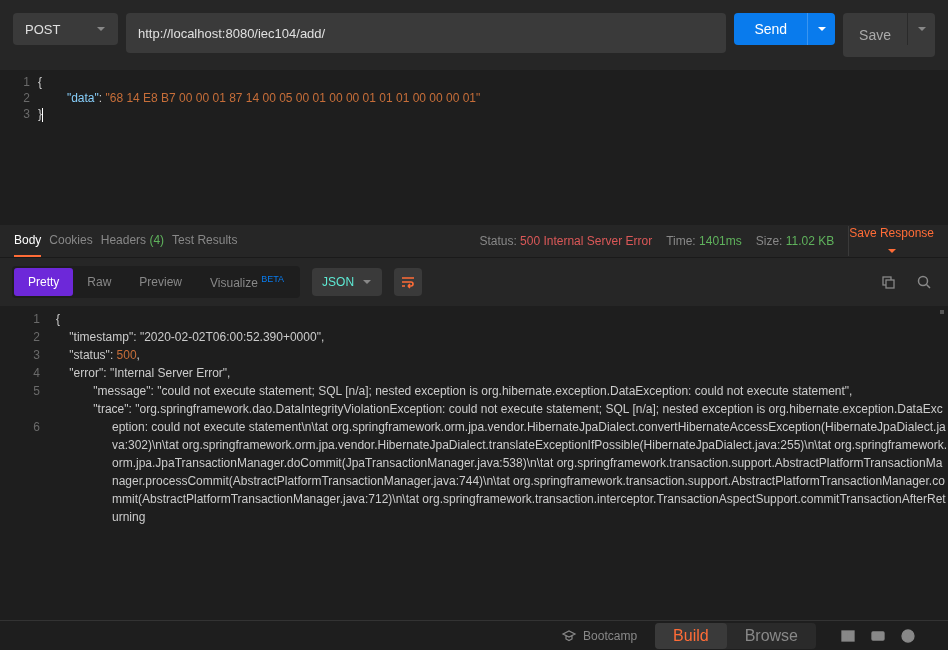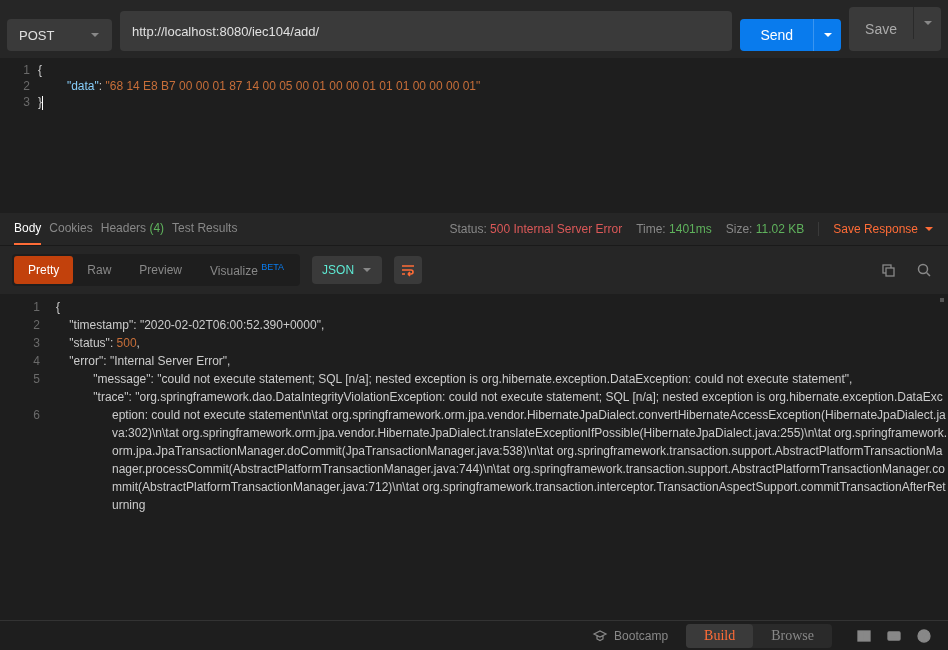--- a/index.html
+++ b/index.html
@@ -1,19 +1,19 @@
 <!DOCTYPE html>
 <html><head>
 <meta charset="utf-8">
 <style>
 * { margin: 0; padding: 0; box-sizing: border-box; font-family: -apple-system, BlinkMacSystemFont, "Segoe UI", sans-serif; }
 body { background: #1e1e1e; color: #ccc; width: 948px; height: 650px; overflow: hidden; display: flex; flex-direction: column; }
 
 
-.request-bar { display: flex; gap: 8px; padding: 7px; background: #262626; align-items: flex-end; }
+.request-bar { display: flex; gap: 8px; padding: 13px; background: #262626; align-items: flex-start; }
 .method-select { display: flex; align-items: center; background: #3a3a3a; color: #e0e0e0; border-radius: 4px; padding: 0 12px; height: 32px; min-width: 105px; font-size: 13px; cursor: pointer; justify-content: space-between; }
 .method-select svg { fill: #888; }
 .url-input { flex: 1; background: #3a3a3a; border: none; color: #e0e0e0; height: 40px; padding: 0 12px; border-radius: 4px; font-size: 13px; }
 .send-btn-group { display: flex; }
 .send-btn { background: #097bed; color: #fff; border: none; height: 32px; padding: 0 20px; font-size: 14px; border-radius: 4px 0 0 4px; cursor: pointer; }
 .send-caret { background: #097bed; border: none; border-left: 1px solid rgba(255,255,255,0.2); height: 32px; width: 28px; border-radius: 0 4px 4px 0; cursor: pointer; display: flex; align-items: center; justify-content: center; }
 .send-caret svg { fill: #fff; }
 .save-btn-group { display: flex; background: #3a3a3a; border-radius: 4px; }
 .save-btn { background: transparent; color: #aaa; border: none; height: 44px; padding: 0 16px; font-size: 14px; cursor: pointer; }
 .save-caret { background: transparent; border: none; border-left: 1px solid #2a2a2a; height: 32px; width: 28px; cursor: pointer; display: flex; align-items: center; justify-content: center; }
@@ -30,50 +30,50 @@
 
 
 .resp-meta { display: flex; align-items: center; padding: 0 14px; height: 32px; background: #262626; font-size: 12px; }
 .resp-tabs { display: flex; gap: 8px; flex: 1; }
 .resp-tab { color: #888; cursor: pointer; padding: 8px 0; }
 .resp-tab.active { color: #fff; border-bottom: 2px solid #ff6c37; }
 .resp-tab .count { color: #5fb25c; }
 .status-pair { color: #888; margin-right: 14px; }
 .status-val { color: #5fb25c; }
 .status-val.err { color: #db5858; }
-.save-resp { color: #ff6c37; cursor: pointer; padding-left: 14px; border-left: 1px solid #3a3a3a; display: flex; align-items: center; gap: 6px; }
+.save-resp { color: #ff6c37; cursor: pointer; padding-left: 0; border-left: 1px solid #3a3a3a; display: flex; align-items: center; gap: 6px; flex-direction: column; }
 
 
 .resp-toolbar { display: flex; align-items: center; padding: 8px 12px; gap: 6px; background: #262626; border-top: 1px solid #1a1a1a; }
 .view-tabs { display: flex; background: #1e1e1e; border-radius: 4px; padding: 2px; }
 .view-tab { color: #888; background: transparent; border: none; padding: 6px 14px; font-size: 12px; cursor: pointer; border-radius: 3px; }
-.view-tab.active { background: #c2410c; color: #fff; }
+.view-tab.active { background: #6d28d9; color: #fff; }
 .view-tab .beta { color: #097bed; font-size: 9px; vertical-align: super; }
 .json-select { display: flex; align-items: center; background: #3a3a3a; color: #5eead4; border-radius: 4px; padding: 0 10px; height: 28px; font-size: 12px; cursor: pointer; gap: 8px; margin-left: 6px; }
 .wrap-btn { background: #3a3a3a; border: none; width: 28px; height: 28px; border-radius: 4px; cursor: pointer; display: flex; align-items: center; justify-content: center; margin-left: 6px; }
 .wrap-btn svg { stroke: #ff6c37; }
 .toolbar-spacer { flex: 1; }
 .icon-btn { background: transparent; border: none; width: 24px; height: 24px; cursor: pointer; display: flex; align-items: center; justify-content: center; margin-left: 6px; }
 .icon-btn svg { fill: #888; }
 
 
 .resp-editor { flex: 1; background: #1e1e1e; display: flex; overflow: hidden; position: relative; }
 .resp-gutter { width: 52px; background: #1e1e1e; color: #6a6a6a; font-family: Menlo, Consolas, monospace; font-size: 12px; text-align: right; padding: 4px 12px 4px 4px; line-height: 18px; }
 .resp-code { flex: 1; font-family: Menlo, Consolas, monospace; font-size: 12px; padding: 4px 0; line-height: 18px; overflow: hidden; }
 .resp-code .line { white-space: pre-wrap; word-break: break-all; padding-left: 4px; }
 .resp-code .indent { padding-left: 60px; text-indent: -32px; }
 .resp-code .num { color: #c76e39; }
 .mini { position: absolute; right: 4px; top: 4px; width: 4px; height: 4px; background: #555; }
 
 
-.bottom-bar { height: 30px; background: #1e1e1e; border-top: 1px solid #333; display: flex; align-items: center; padding: 0 12px; font-size: 12px; color: #888; }
+.bottom-bar { height: 30px; background: #1e1e1e; border-top: 1px solid #333; display: flex; align-items: center; padding: 0 28px; font-size: 12px; color: #888; }
 .bb-spacer { flex: 1; }
 .bootcamp { display: flex; align-items: center; gap: 6px; margin-right: 18px; cursor: pointer; }
 .seg { display: flex; background: #2a2a2a; border-radius: 4px; margin-right: 14px; }
-.seg-btn { background: transparent; border: none; color: #888; padding: 4px 18px; font-size: 14px; cursor: pointer; font-family: Liberation Serif, serif; }
+.seg-btn { background: transparent; border: none; color: #888; padding: 4px 18px; font-size: 16px; cursor: pointer; }
 .seg-btn.active { background: #3a3a3a; color: #ff6c37; border-radius: 4px; }
 .bb-icon { width: 24px; height: 24px; display: flex; align-items: center; justify-content: center; cursor: pointer; margin-left: 6px; }
 .bb-icon svg { fill: #888; stroke: #888; }
 </style>
 </head>
 <body>
 
 <div class="request-bar">
   <div class="method-select">
     <span>POST</span>

